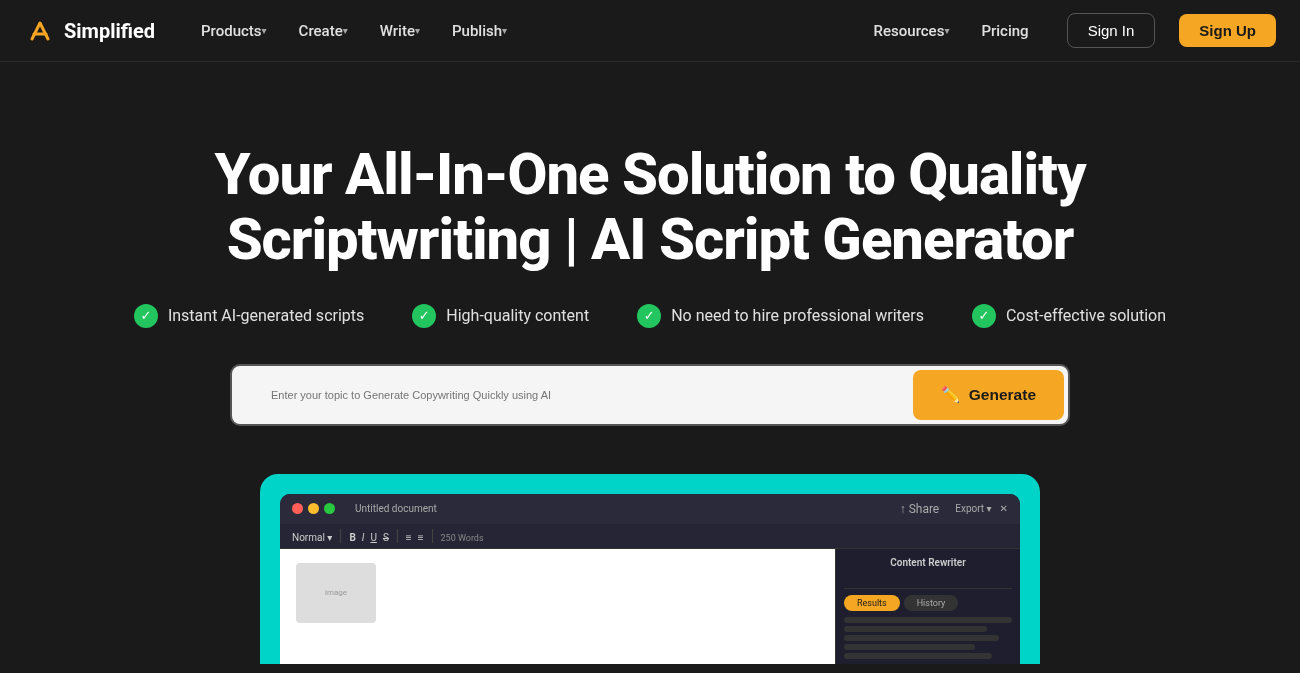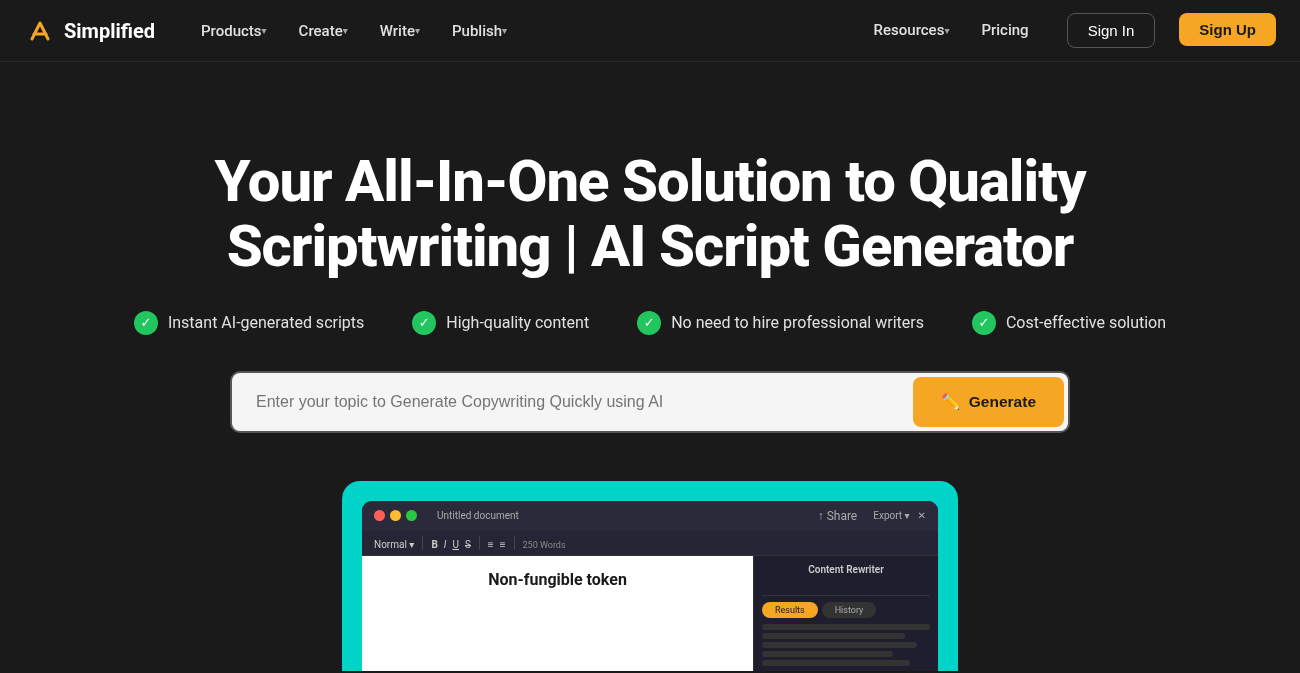--- a/index.html
+++ b/index.html
@@ -63,21 +63,21 @@
       white-space: nowrap;
     }
 
     .chevron-icon {
       font-size: 10px;
       opacity: 0.7;
     }
 
     .nav-right {
       display: flex;
-      align-items: flex-start;
+      align-items: center;
       gap: 24px;
     }
 
     .nav-right-links {
       display: flex;
       align-items: center;
       gap: 4px;
     }
 
     .btn-signin {
@@ -108,21 +108,21 @@
       padding: 72px 20px 40px;
       background: #1a1a1a;
     }
 
     .hero-title {
       font-size: 58px;
       font-weight: 800;
       line-height: 1.12;
       color: #ffffff;
       max-width: 900px;
-      margin: 15px auto 32px;
+      margin: 8px auto 32px;
       letter-spacing: -1px;
     }
 
     .hero-features {
       display: flex;
       flex-wrap: wrap;
       justify-content: center;
       gap: 12px 48px;
       margin-bottom: 36px;
     }
@@ -156,25 +156,25 @@
       max-width: 840px;
       margin: 0 auto 48px;
       background: #f5f5f5;
       border: 2px solid #555;
       border-radius: 10px;
       overflow: hidden;
     }
 
     .topic-input {
       flex: 1;
-      padding: 18px 24px;
+      padding: 18px 39px;
       background: transparent;
       border: none;
       outline: none;
-      font-size: 16px;
+      font-size: 11px;
       color: #8b5cf6;
     }
 
     .generate-btn {
       padding: 16px 28px;
       background: #f5a623;
       border: none;
       color: #1a1a1a;
       font-size: 15.5px;
       font-weight: 700;
@@ -191,21 +191,21 @@
     .app-preview-wrapper {
       display: flex;
       justify-content: center;
       padding: 0 20px;
     }
 
     .app-preview-outer {
       background: #00d4c8;
       border-radius: 18px 18px 0 0;
       padding: 20px 20px 0;
-      width: 616px;
+      width: 780px;
       max-width: 100%;
     }
 
     .app-window {
       background: #1e1e2e;
       border-radius: 10px 10px 0 0;
       overflow: hidden;
       height: 170px;
     }
 
@@ -434,21 +434,23 @@
           <span style="text-decoration:line-through; color:#ccc;">S</span>
           <div class="toolbar-separator"></div>
           <span style="color:#ccc;">≡</span>
           <span style="color:#ccc;">≡</span>
           <div class="toolbar-separator"></div>
           <span style="color:#888; font-size:9px;">250 Words</span>
         </div>
 
         <div class="window-content">
           <div class="editor-area">
-            <div class="editor-title">Non-fungible token</div>
+            <div class="editor-image-placeholder">
+              <span style="font-size:8px; color:#999;">image</span>
+            </div>
           </div>
           <div class="sidebar-panel">
             <div class="panel-header">Content Rewriter</div>
             <div class="panel-tabs">
               <span class="panel-tab panel-tab-active">Results</span>
               <span class="panel-tab panel-tab-inactive">History</span>
             </div>
             <div class="panel-text-lines">
               <div class="text-line" style="width:100%;"></div>
               <div class="text-line" style="width:85%;"></div>

